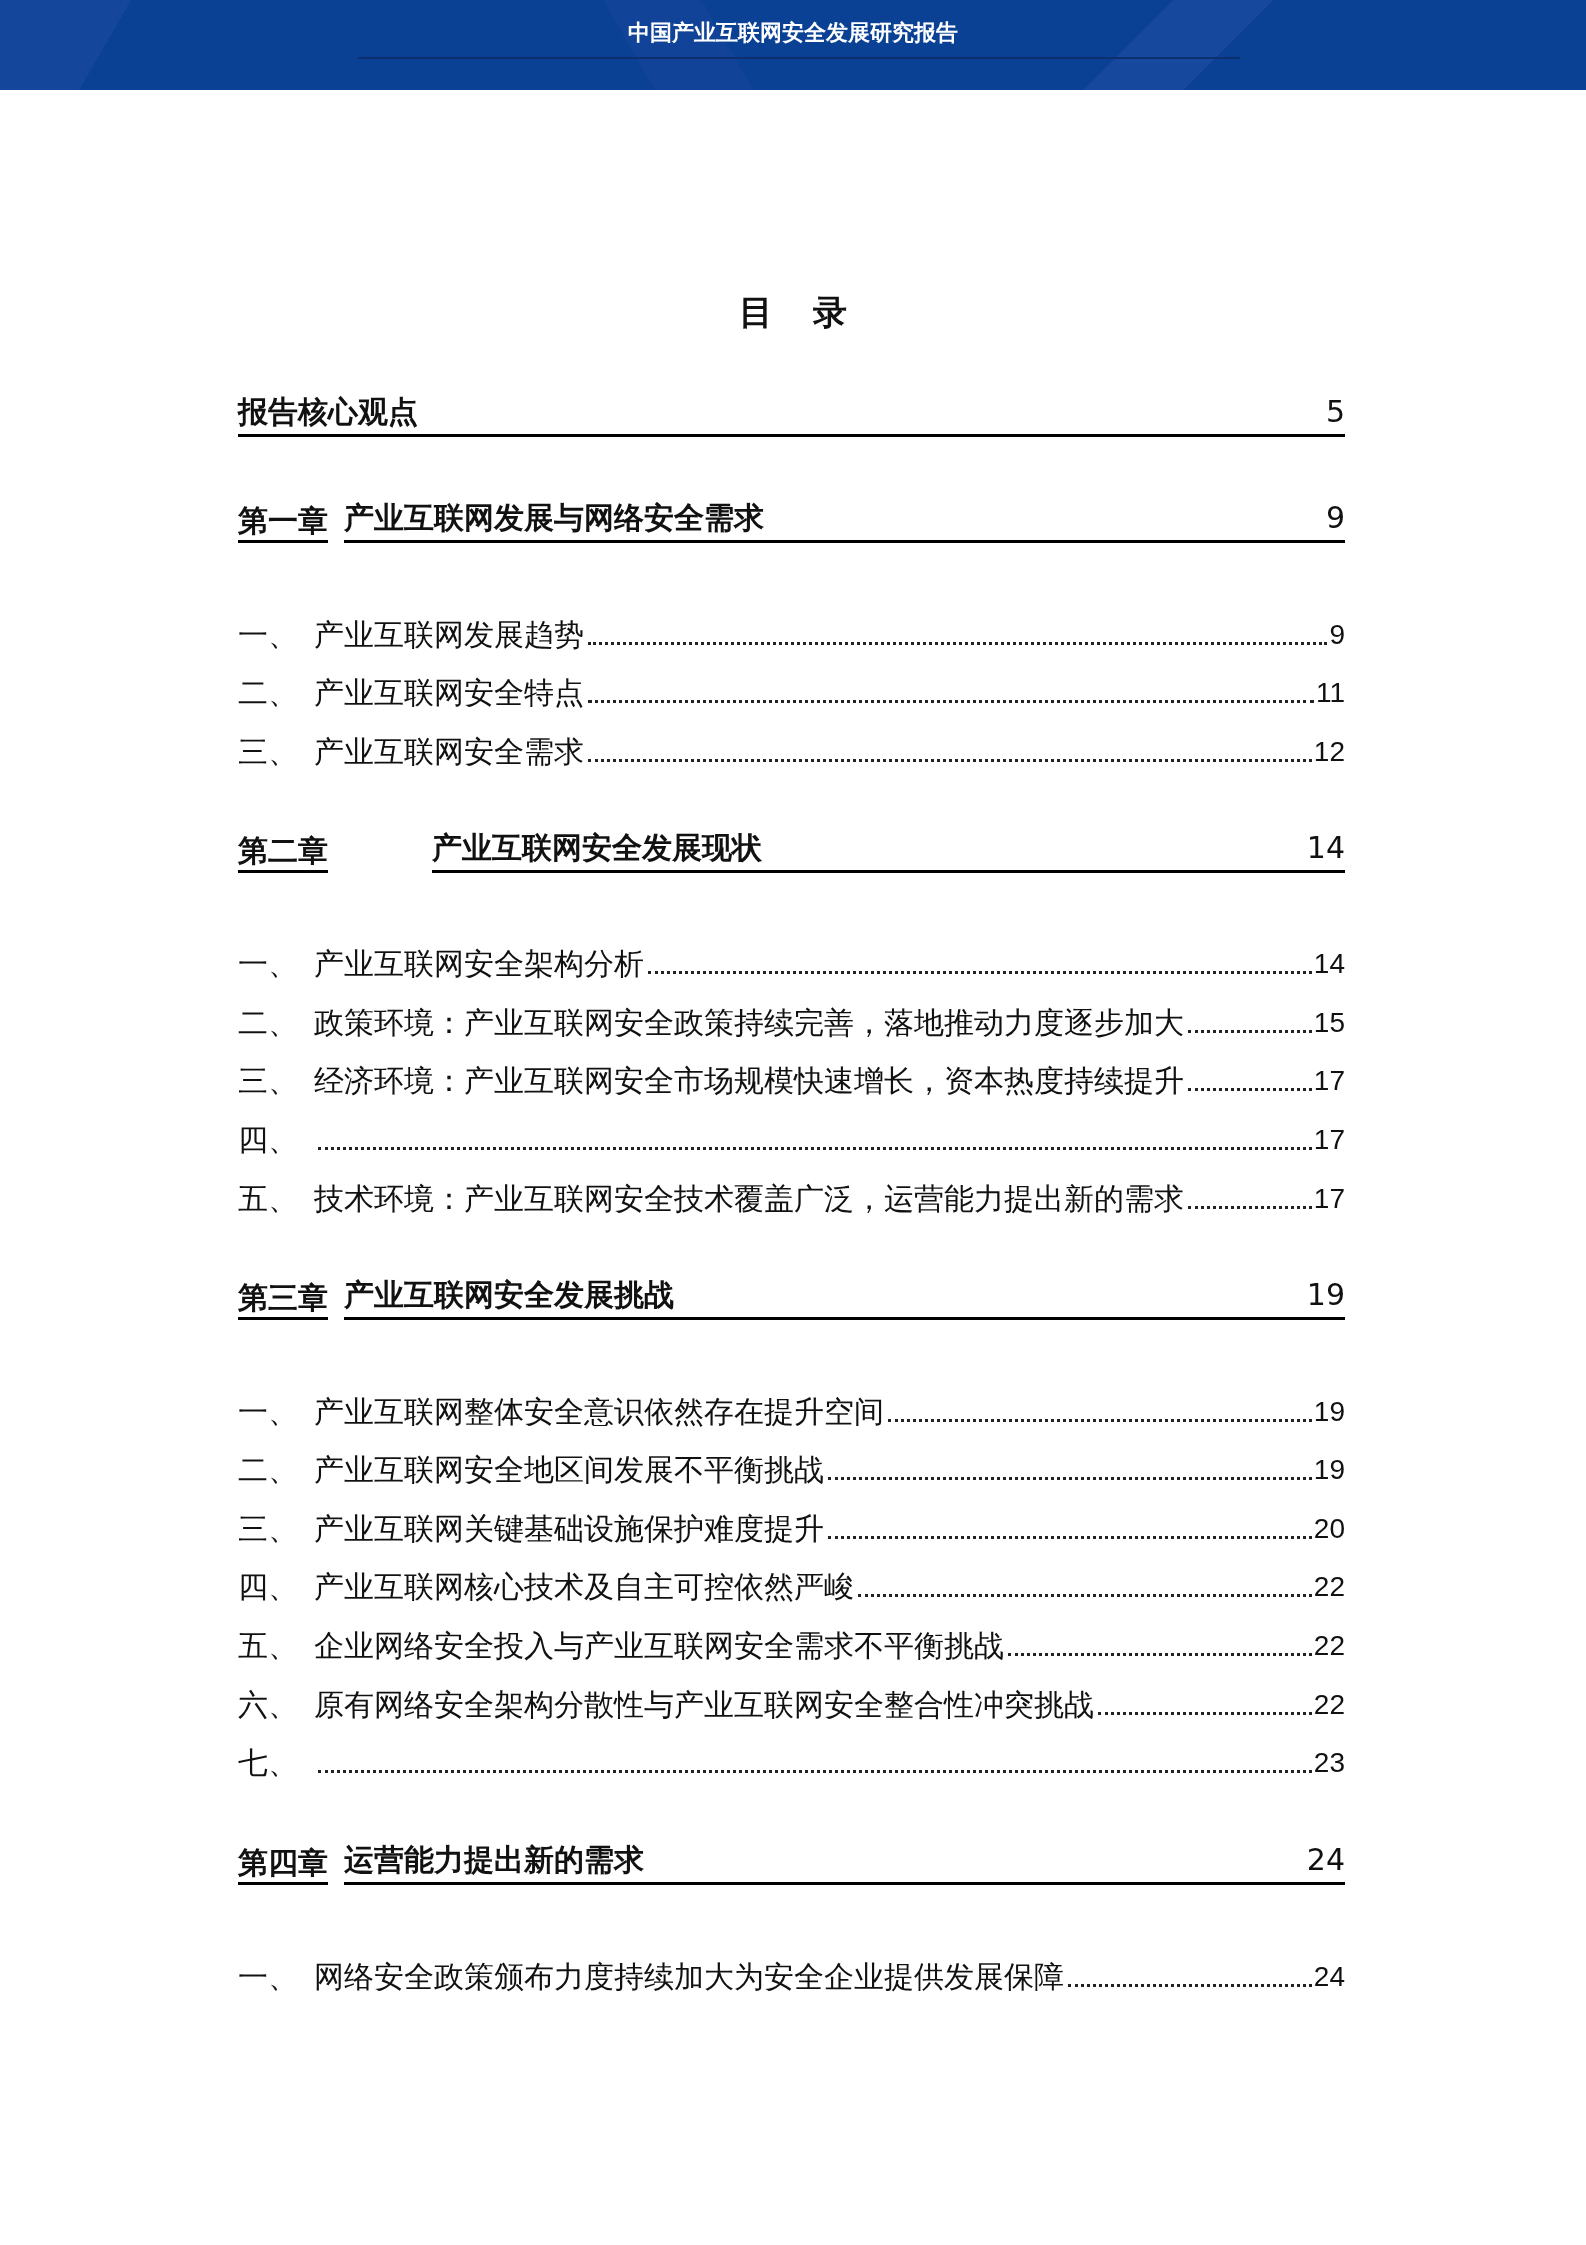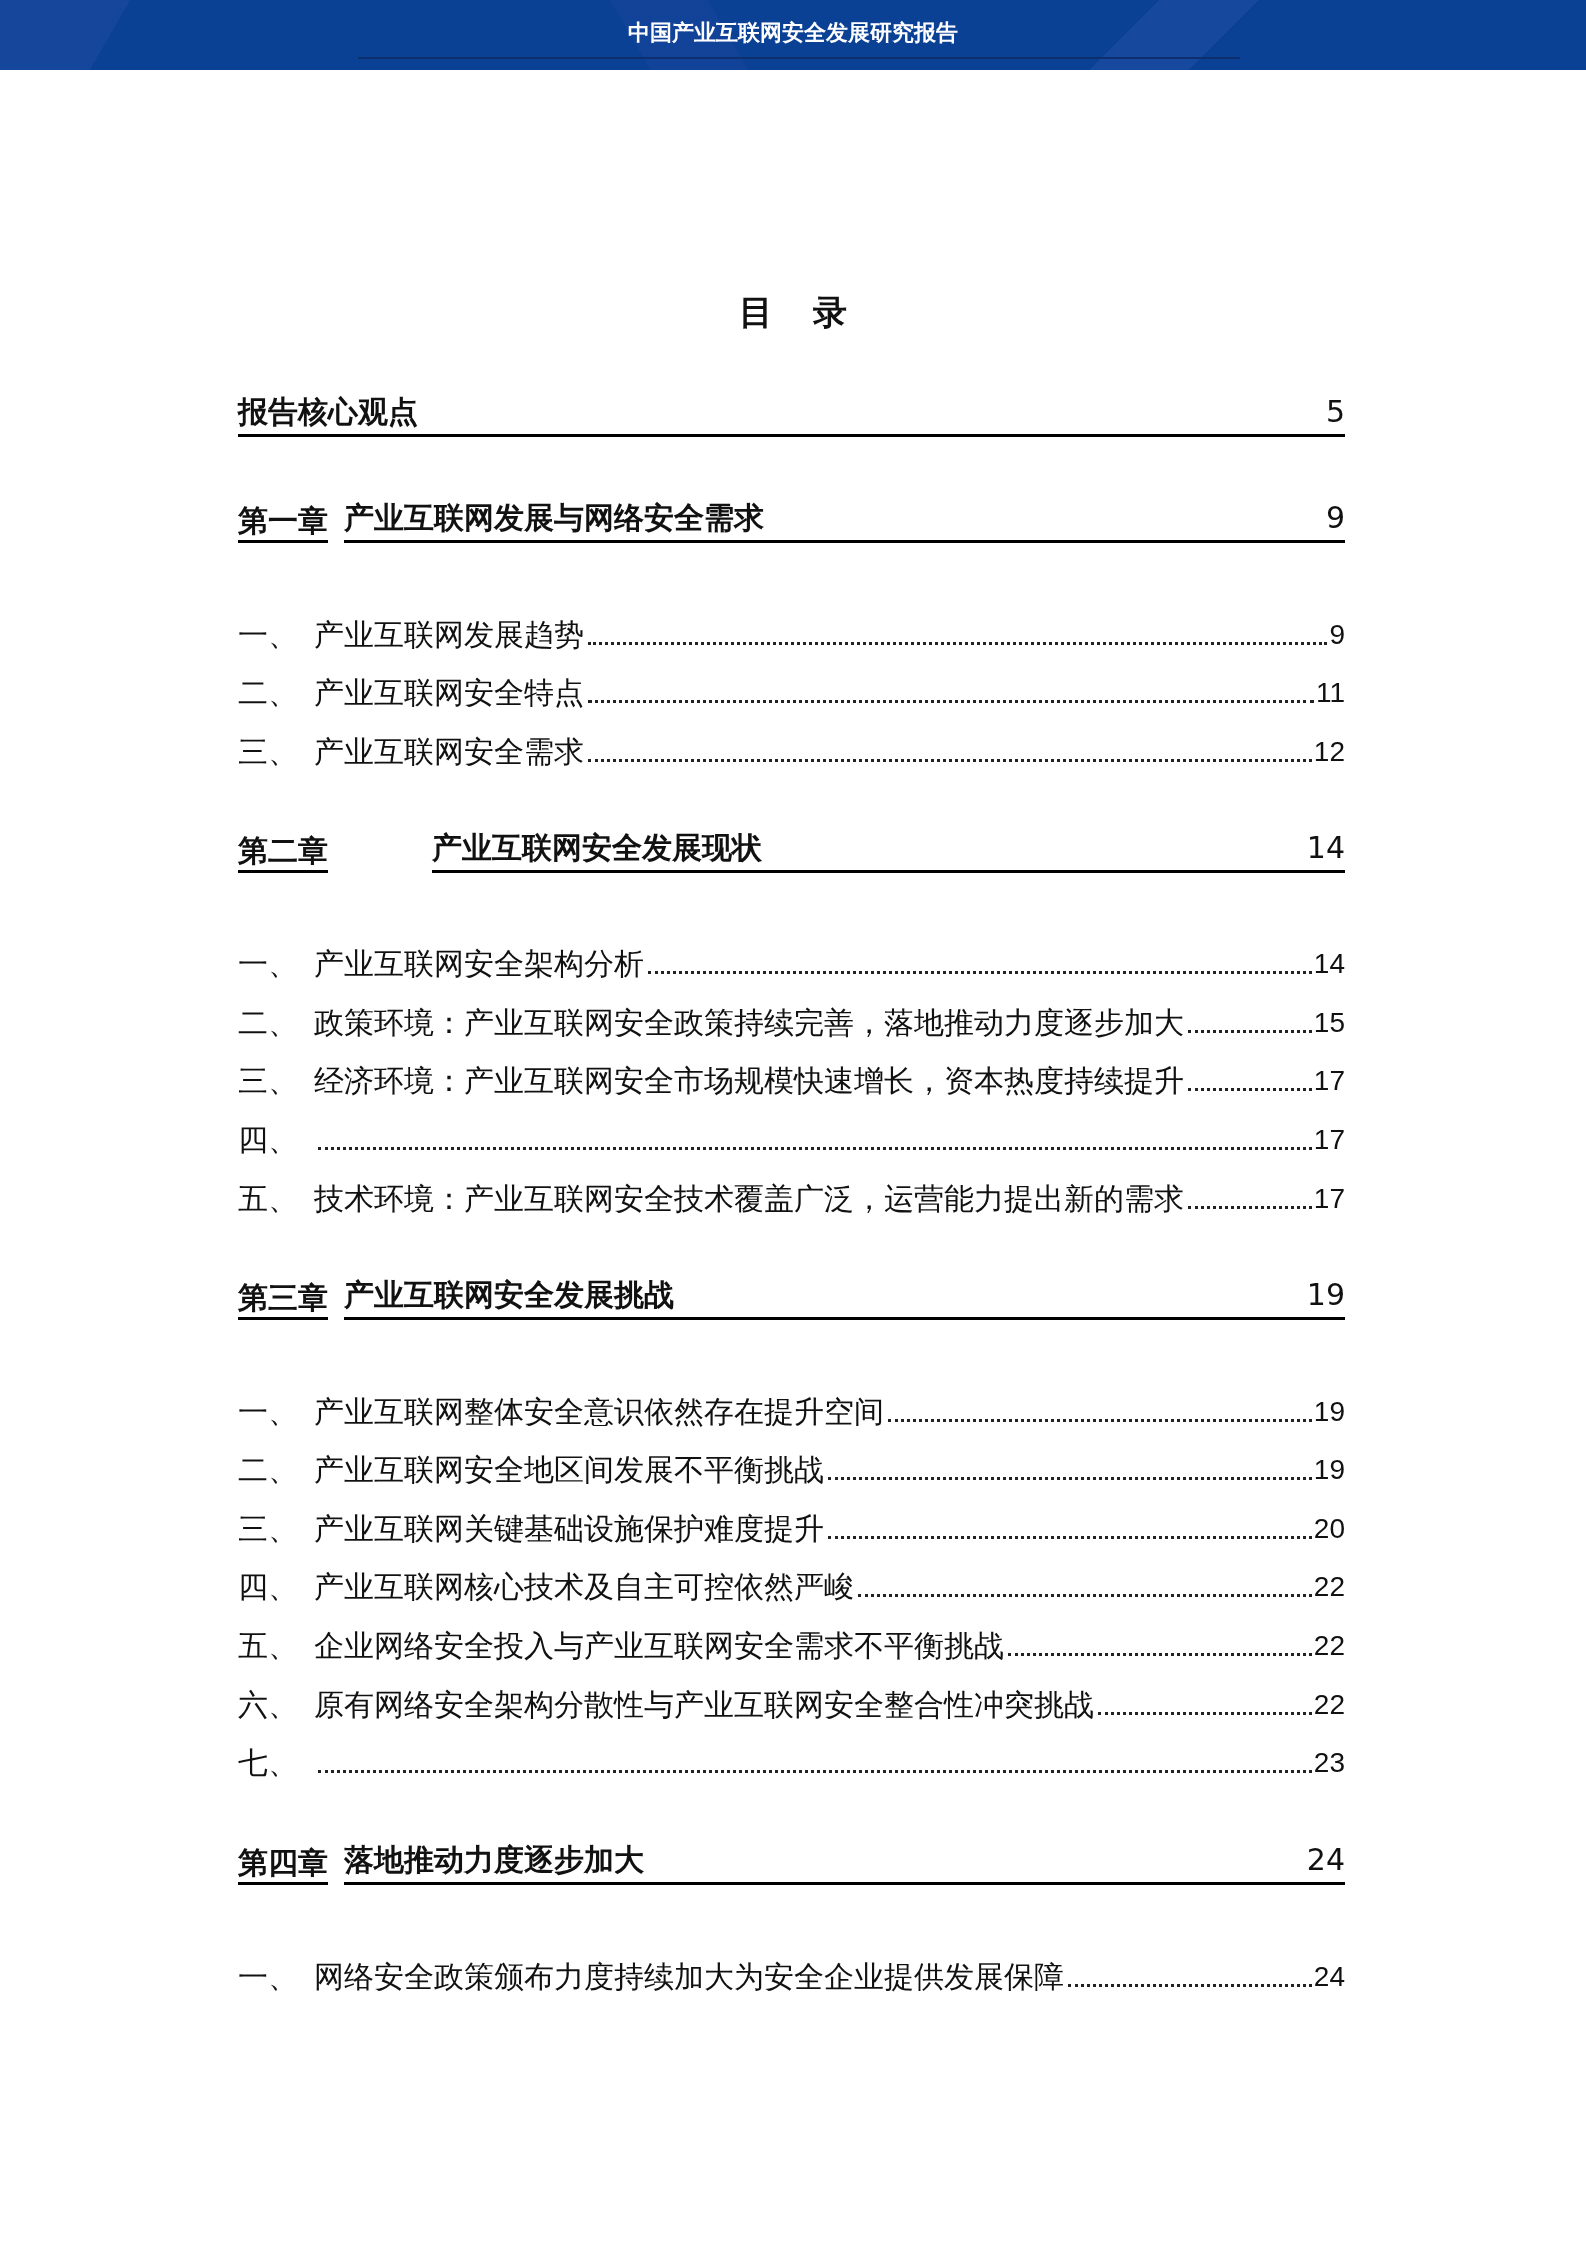--- a/index.html
+++ b/index.html
@@ -1,21 +1,21 @@
 <!DOCTYPE html>
 <html><head>
 <meta charset="utf-8">
 <style>
   html, body { margin:0; padding:0; }
   body {
     width:1586px; height:2245px; background:#ffffff; position:relative; overflow:hidden;
     font-family:"DejaVu Sans","Liberation Sans",sans-serif; color:#111;
   }
   .header {
-    position:absolute; left:0; top:0; width:1586px; height:70px;
+    position:absolute; left:0; top:0; width:1586px; height:90px;
     background:#0a4195;
     background-image:
       linear-gradient(120deg, rgba(40,80,170,0.35) 0 8%, transparent 8% 100%),
       linear-gradient(60deg, transparent 0 40%, rgba(30,70,160,0.35) 40% 46%, transparent 46% 100%),
       linear-gradient(135deg, transparent 0 70%, rgba(50,90,180,0.3) 70% 76%, transparent 76% 100%);
     overflow:hidden;
   }
   .header-title {
     position:absolute; left:0; right:0; top:18px; text-align:center;
     color:#fff; font-weight:bold; font-size:22px; letter-spacing:0px;
@@ -182,21 +182,21 @@
   <div class="row item" style="top:1742px;">
     <span class="ord">七、</span>
     <span class="dots"></span>
     <span class="page">23</span>
   </div>
 
   <div class="row chapter" style="top:1845px;">
     <span class="num">第四章</span>
     <span class="gap"></span>
     <div class="name">
-      <span>落地推动力度逐步加大</span>
+      <span>运营能力提出新的需求</span>
       <span class="page">24</span>
     </div>
   </div>
   <div class="row item" style="top:1956px;">
     <span class="ord">一、</span>
     <span class="label">网络安全政策颁布力度持续加大为安全企业提供发展保障</span>
     <span class="dots"></span>
     <span class="page">24</span>
   </div>
 

